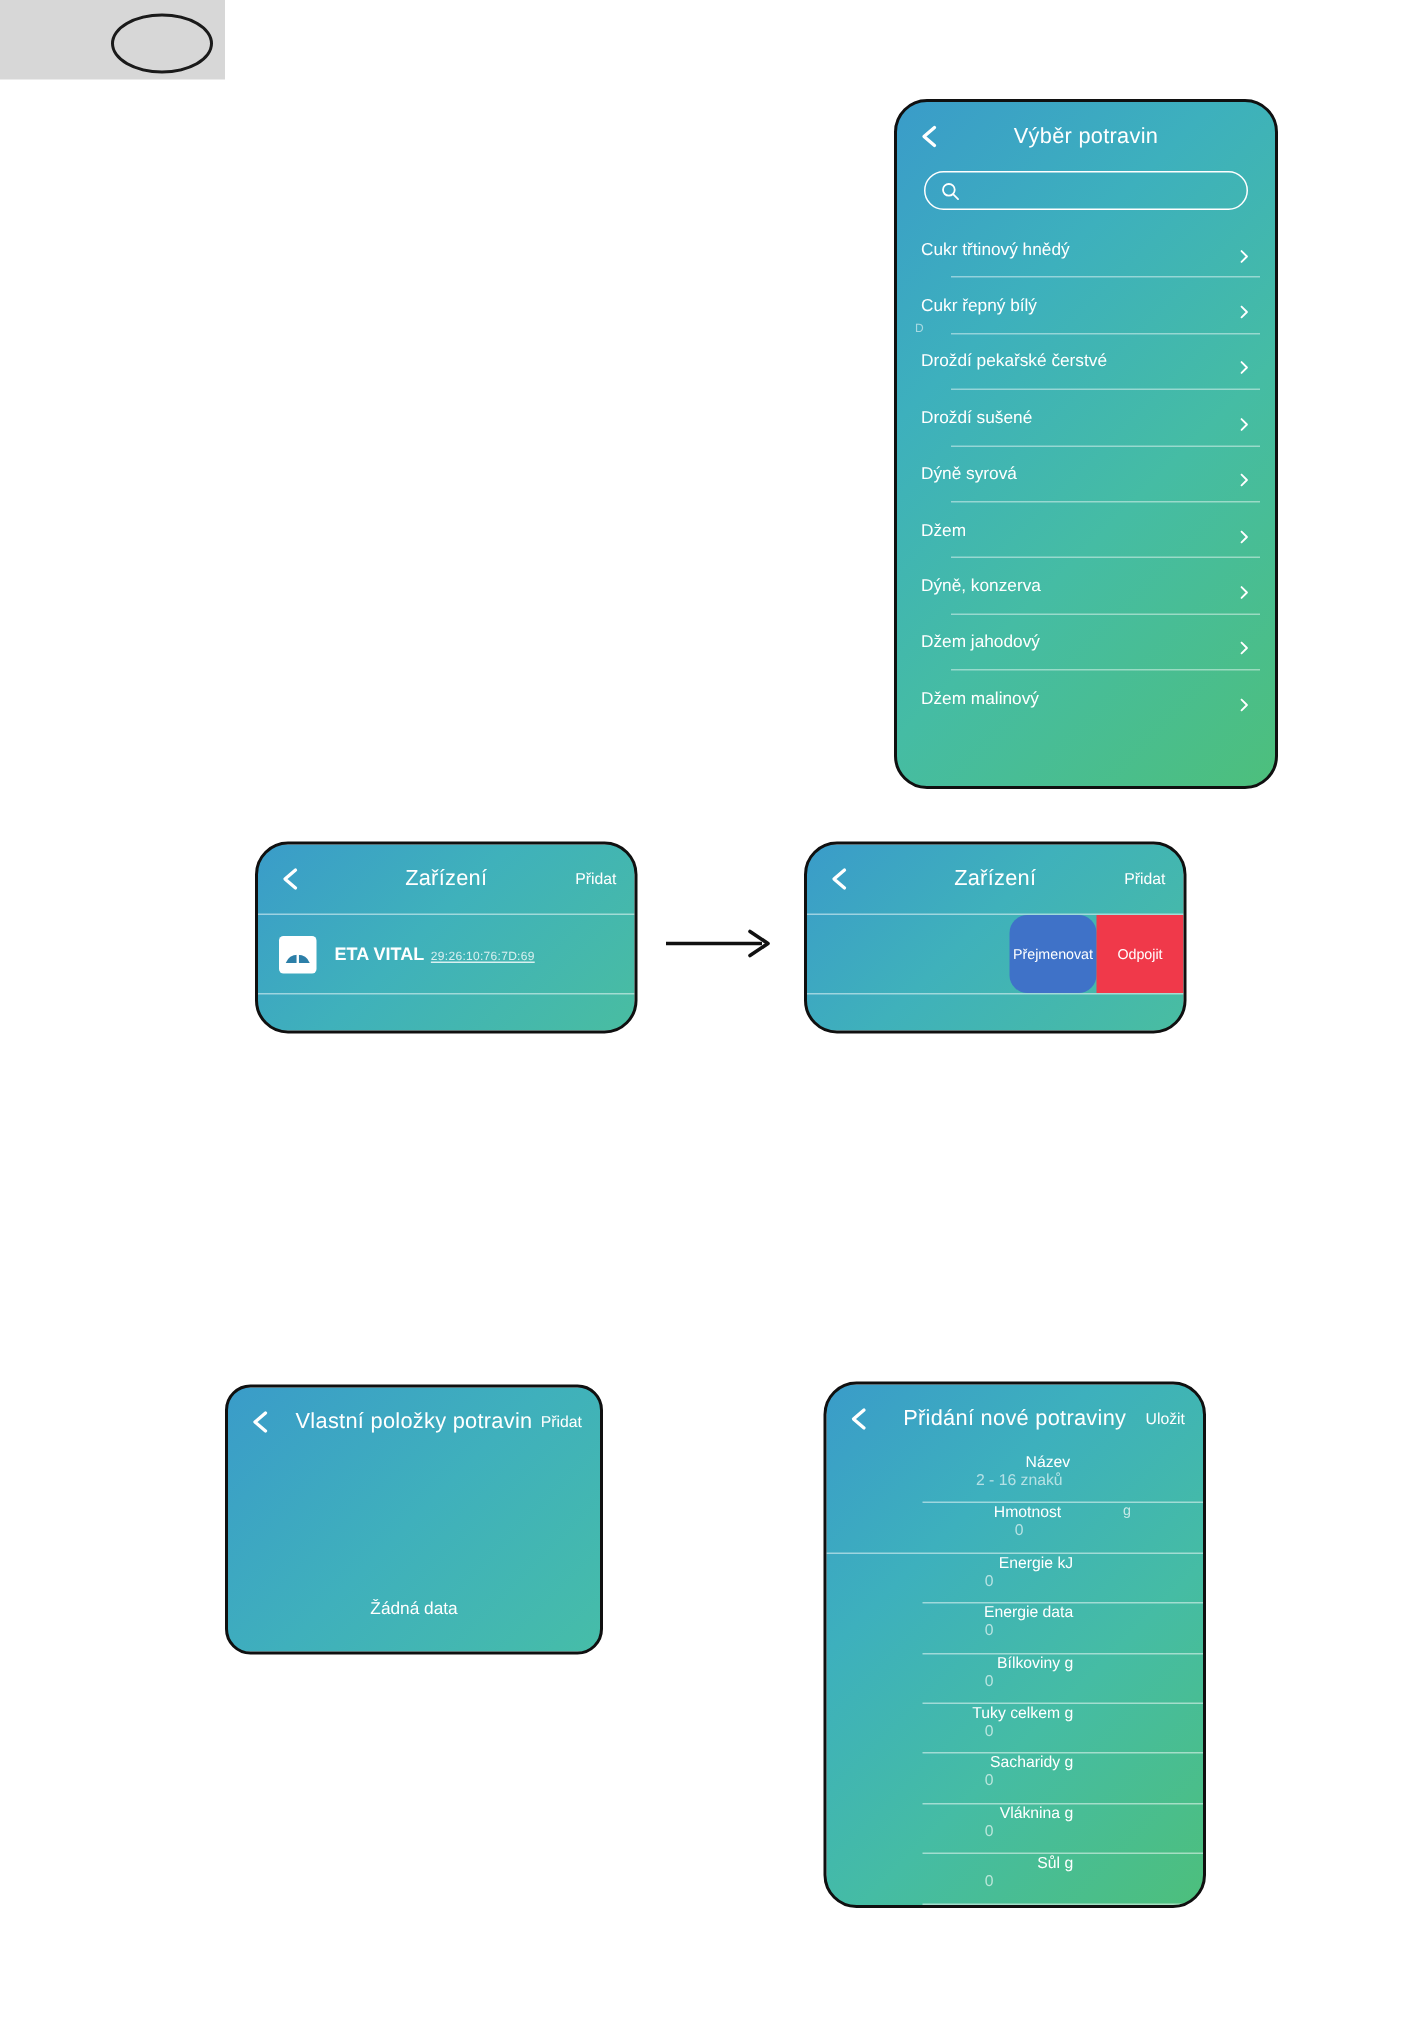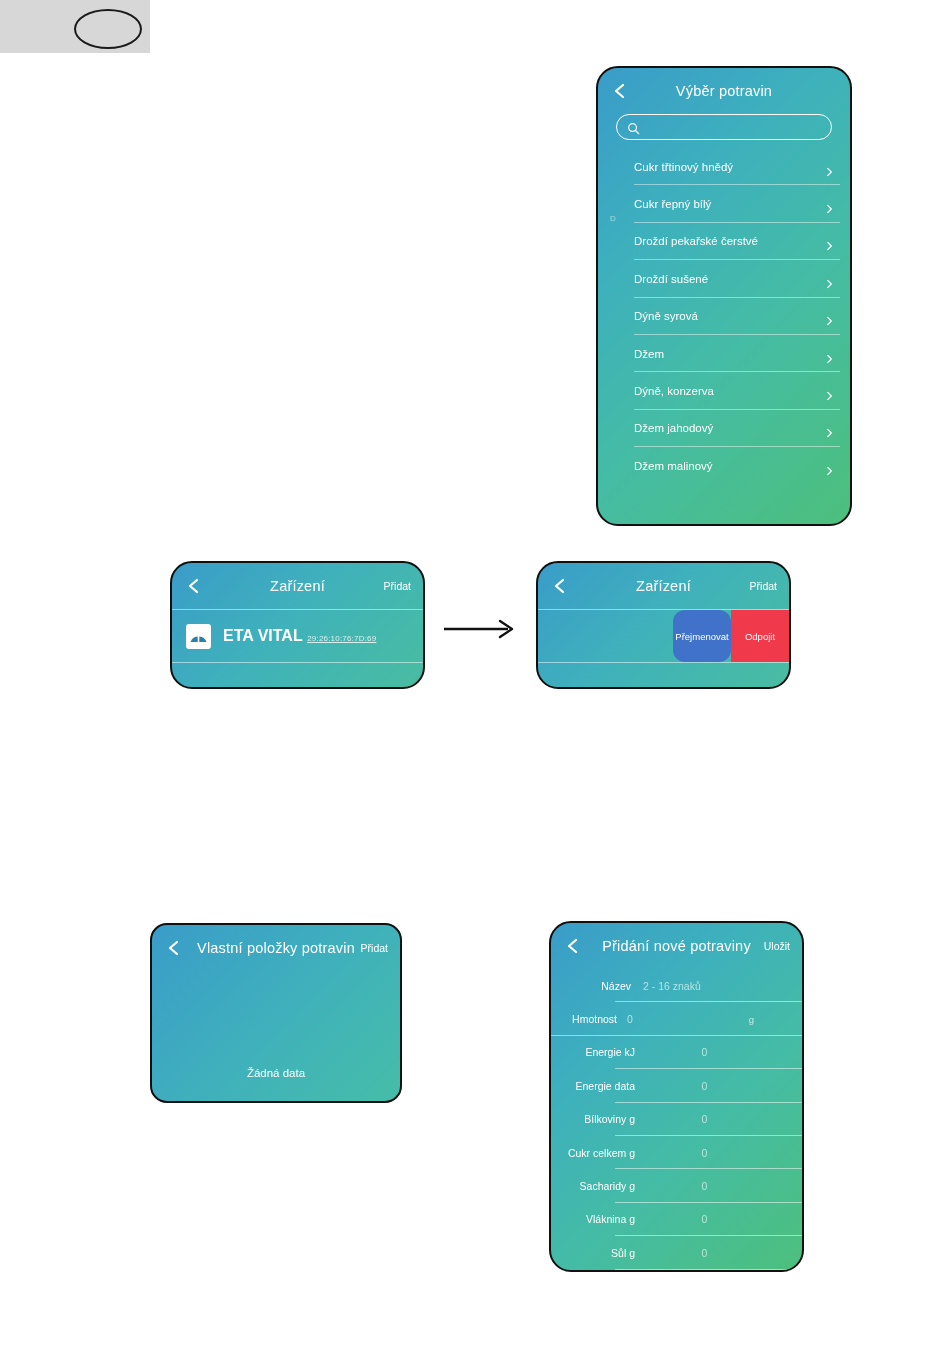--- a/index.html
+++ b/index.html
@@ -102,21 +102,21 @@
   .search-icon { width: 13px; height: 13px; }
 
   .food-list {
     margin: 6px 0 0 0;
   }
   .food-row {
     position: relative;
     height: 37.4px;
     display: flex;
     align-items: center;
-    padding: 0 16px 0 36px;
+    padding: 0 16px 0 16px;
     box-sizing: border-box;
     text-align: center;
   }
   .food-row:not(:last-child)::after {
     content: "";
     position: absolute;
     left: 36px; right: 10px; bottom: 0;
     height: 1px;
     background: rgba(255,255,255,.45);
   }
@@ -164,21 +164,21 @@
     background: #ffffff;
     border-radius: 3px;
     display: flex;
     align-items: center;
     justify-content: center;
     flex: none;
   }
   .device-text { margin-left: 12px; }
   .device-name {
     color: #ffffff;
-    font-size: 16px;
+    font-size: 12px;
     font-weight: bold;
     line-height: 15px;
   }
   .device-mac {
     color: rgba(255,255,255,.8);
     font-size: 8px;
     line-height: 12px;
     letter-spacing: .2px;
     text-decoration: underline;
   }
@@ -232,20 +232,21 @@
     left: 549px; top: 921px;
     width: 255px; height: 351px;
     background: linear-gradient(135deg, #3a9cc9 0%, #3db0bd 30%, #45bca4 62%, #4dbf7c 100%);
   }
   .form-row {
     position: relative;
     display: flex;
     align-items: center;
     height: 33.4px;
     box-sizing: border-box;
+    flex-direction: column;
   }
   .form-row::after {
     content: "";
     position: absolute;
     bottom: 0; height: 1px;
     background: rgba(255,255,255,.5);
   }
   .form-row.indent::after { left: 64px; right: 0; }
   .form-row.wide::after { left: 0; right: 0; }
   .form-label {
@@ -500,21 +501,21 @@
       <span class="form-label lbl-nut">Energie data</span>
       <span class="form-value centered">0</span>
     </div>
 
     <div class="form-row indent">
       <span class="form-label lbl-nut">Bílkoviny g</span>
       <span class="form-value centered">0</span>
     </div>
 
     <div class="form-row indent">
-      <span class="form-label lbl-nut">Cukr celkem g</span>
+      <span class="form-label lbl-nut">Tuky celkem g</span>
       <span class="form-value centered">0</span>
     </div>
 
     <div class="form-row indent">
       <span class="form-label lbl-nut">Sacharidy g</span>
       <span class="form-value centered">0</span>
     </div>
 
     <div class="form-row indent">
       <span class="form-label lbl-nut">Vláknina g</span>

